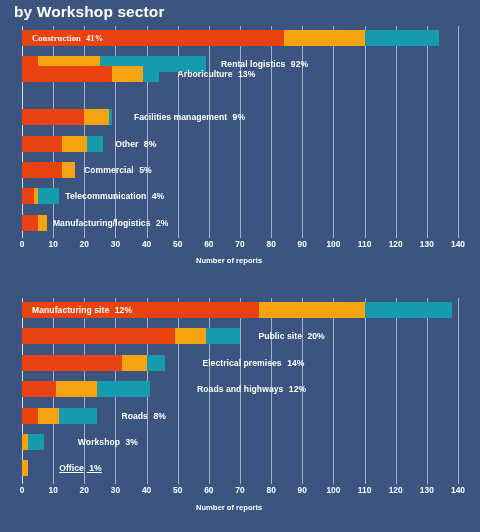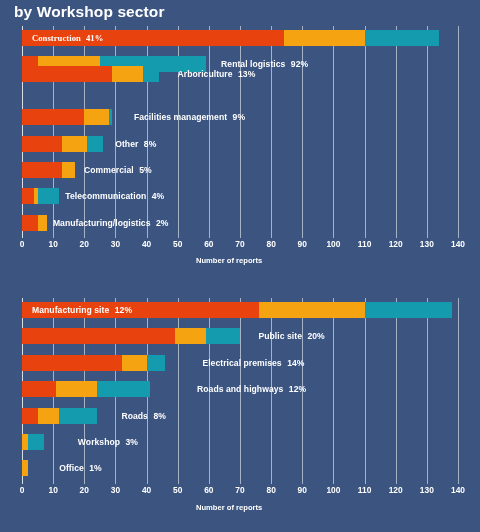--- a/index.html
+++ b/index.html
@@ -248,21 +248,21 @@
           <div class="bar" style="height: 16px; top: 4px;">
             <div class="seg orange" style="left: 0px; width: 6.22857px;"></div>
             <div class="seg teal" style="left: 6.22857px; width: 15.5714px;"></div>
           </div>
           <div class="row-label" style="left: 55.8286px;"><span>Workshop</span><span class="pct"> 3%</span></div>
         </div>
         <div class="row" style="top: 158.4px; width: 436px;">
           <div class="bar" style="height: 16px; top: 4px;">
             <div class="seg orange" style="left: 0px; width: 6.22857px;"></div>
           </div>
-          <div class="row-label" style="left: 37.1429px;"><span>Office</span><span class="pct"> 1%</span></div>
+          <div class="row-label" style="left: 37.1429px; text-decoration: underline;"><span>Office</span><span class="pct"> 1%</span></div>
         </div>
       </div>
   </div>
   <div class="axis" style="top:215px;left:22px;height:22px;">
     <div class="axis-line"></div>
   <div class="tick" style="left: 0px;">0</div>
       <div class="tick" style="left: 31.1429px;">10</div>
       <div class="tick" style="left: 62.2857px;">20</div>
       <div class="tick" style="left: 93.4286px;">30</div>
       <div class="tick" style="left: 124.571px;">40</div>

